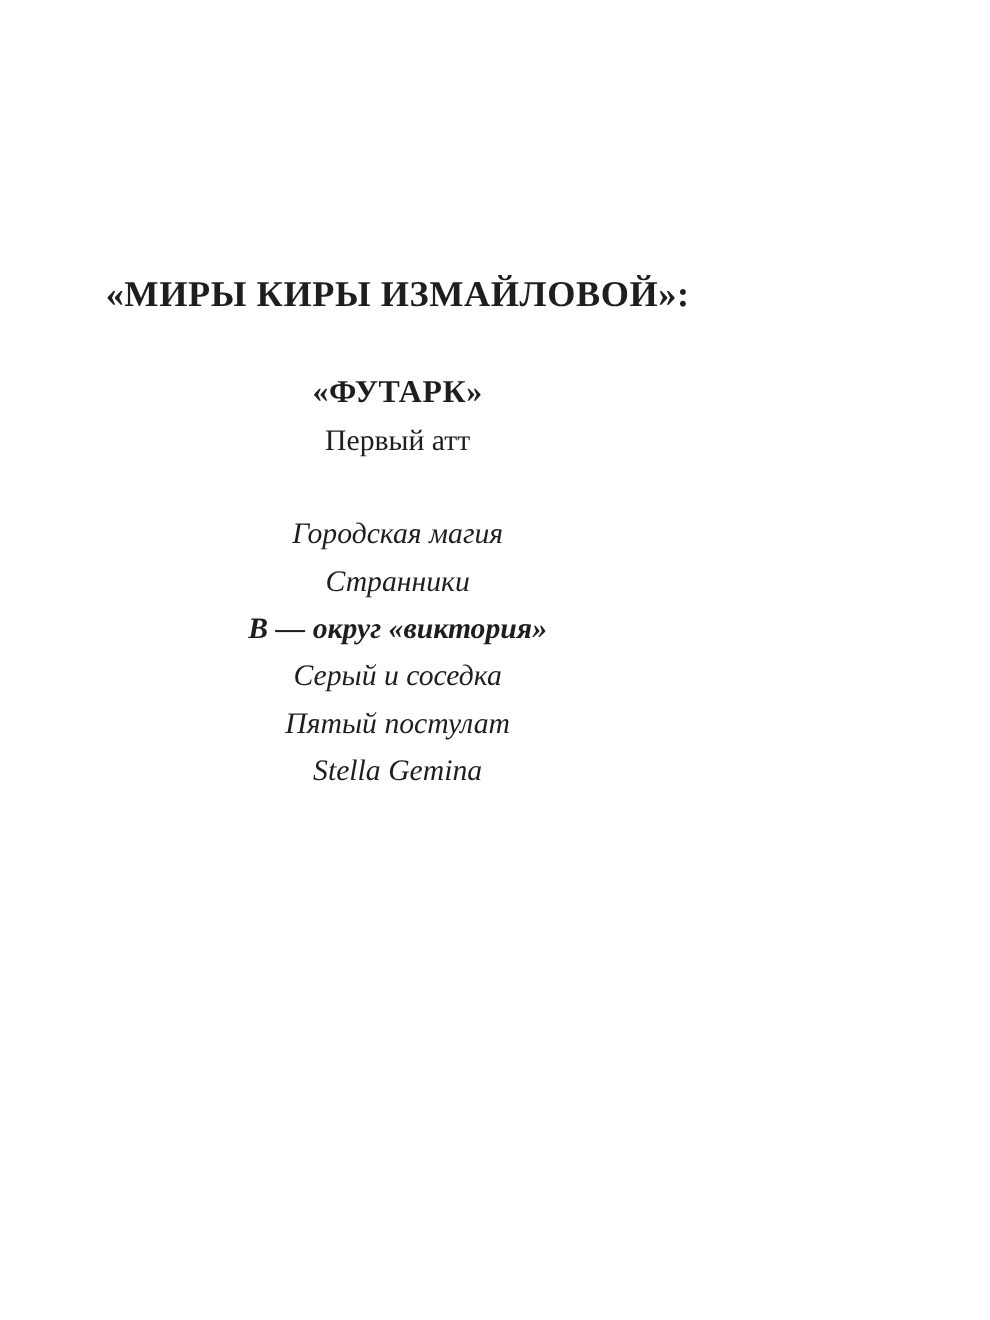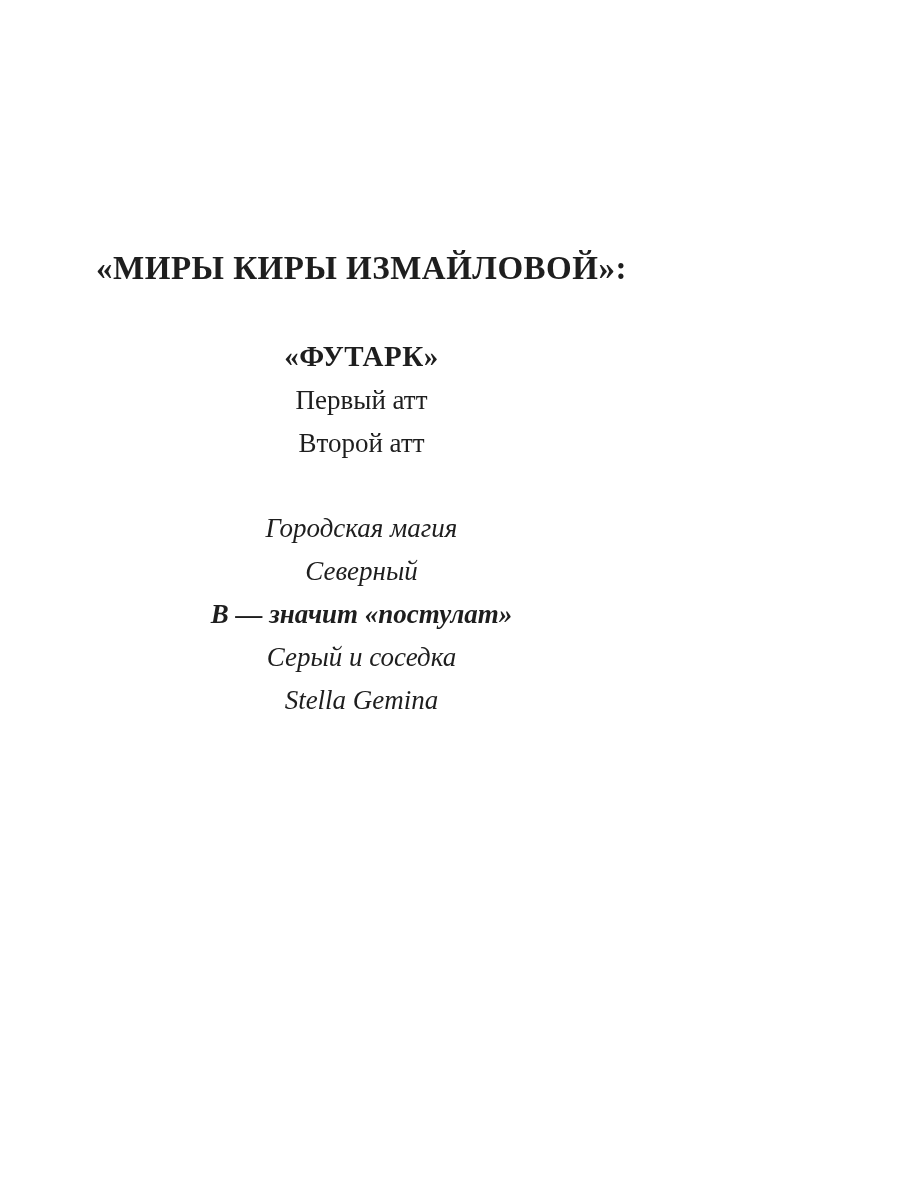--- a/index.html
+++ b/index.html
@@ -53,24 +53,24 @@
 </head>
 <body>
 
 <main class="page">
 
   <h1 class="series-title">«МИРЫ КИРЫ ИЗМАЙЛОВОЙ»:</h1>
 
   <section class="cycle-section">
     <h2 class="cycle-heading">«ФУТАРК»</h2>
     <p class="book-line">Первый атт</p>
-    <p class="book-line">Второй атт</p>
   </section>
 
   <section class="standalone-section">
     <p class="book-line">Городская магия</p>
-    <p class="book-line">Северный</p>
-    <p class="book-line bold">В — значит «постулат»</p>
+    <p class="book-line">Странники</p>
+    <p class="book-line bold">В — округ «виктория»</p>
     <p class="book-line">Серый и соседка</p>
+    <p class="book-line">Пятый постулат</p>
     <p class="book-line">Stella Gemina</p>
   </section>
 
 </main>
 
 </body></html>

